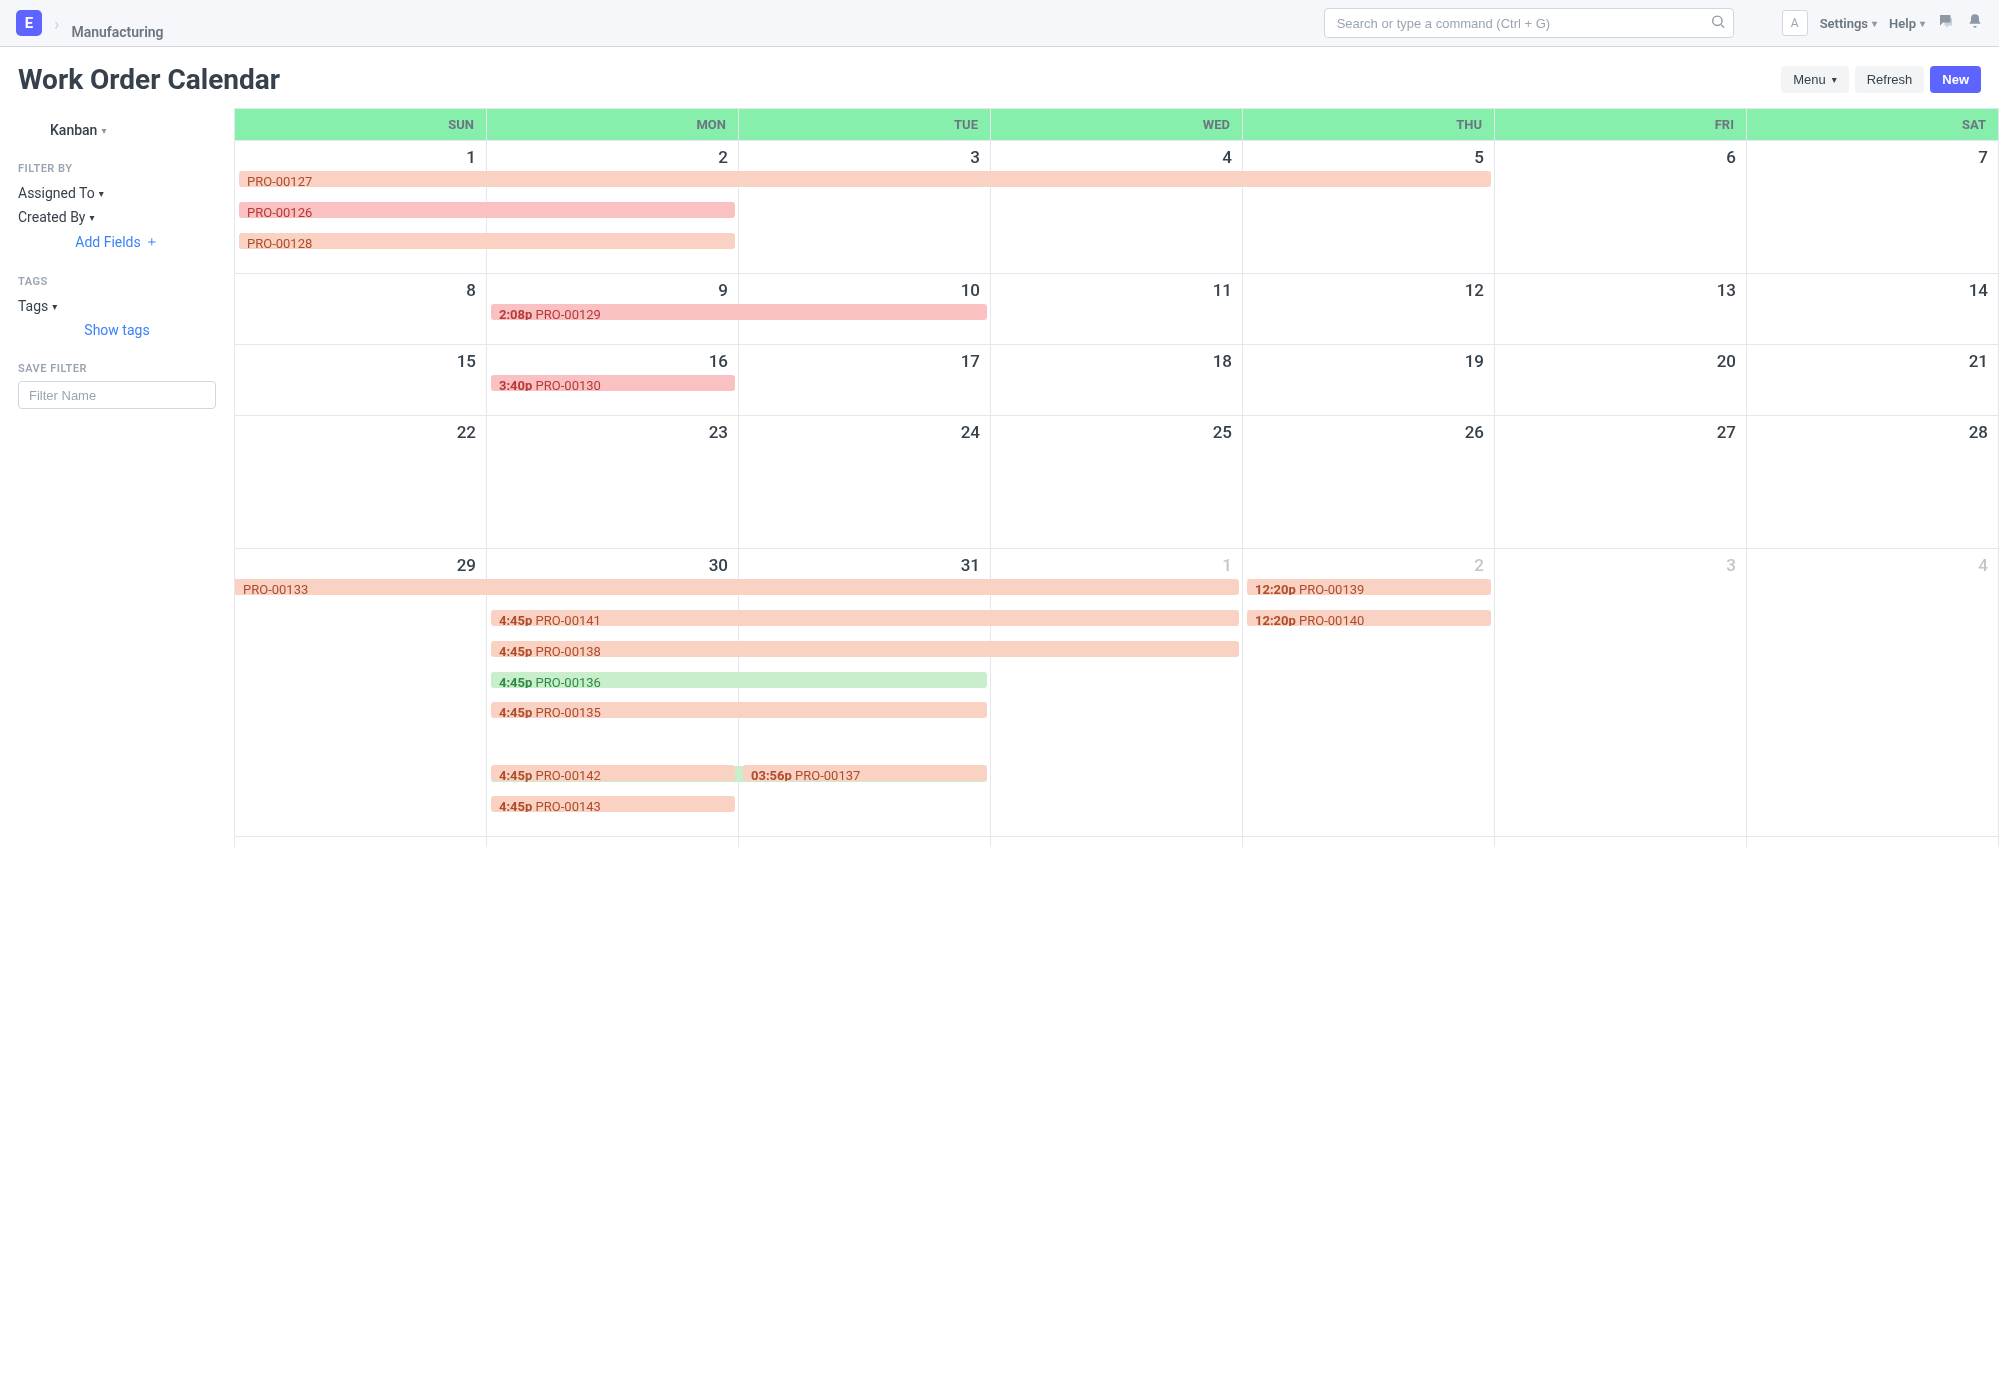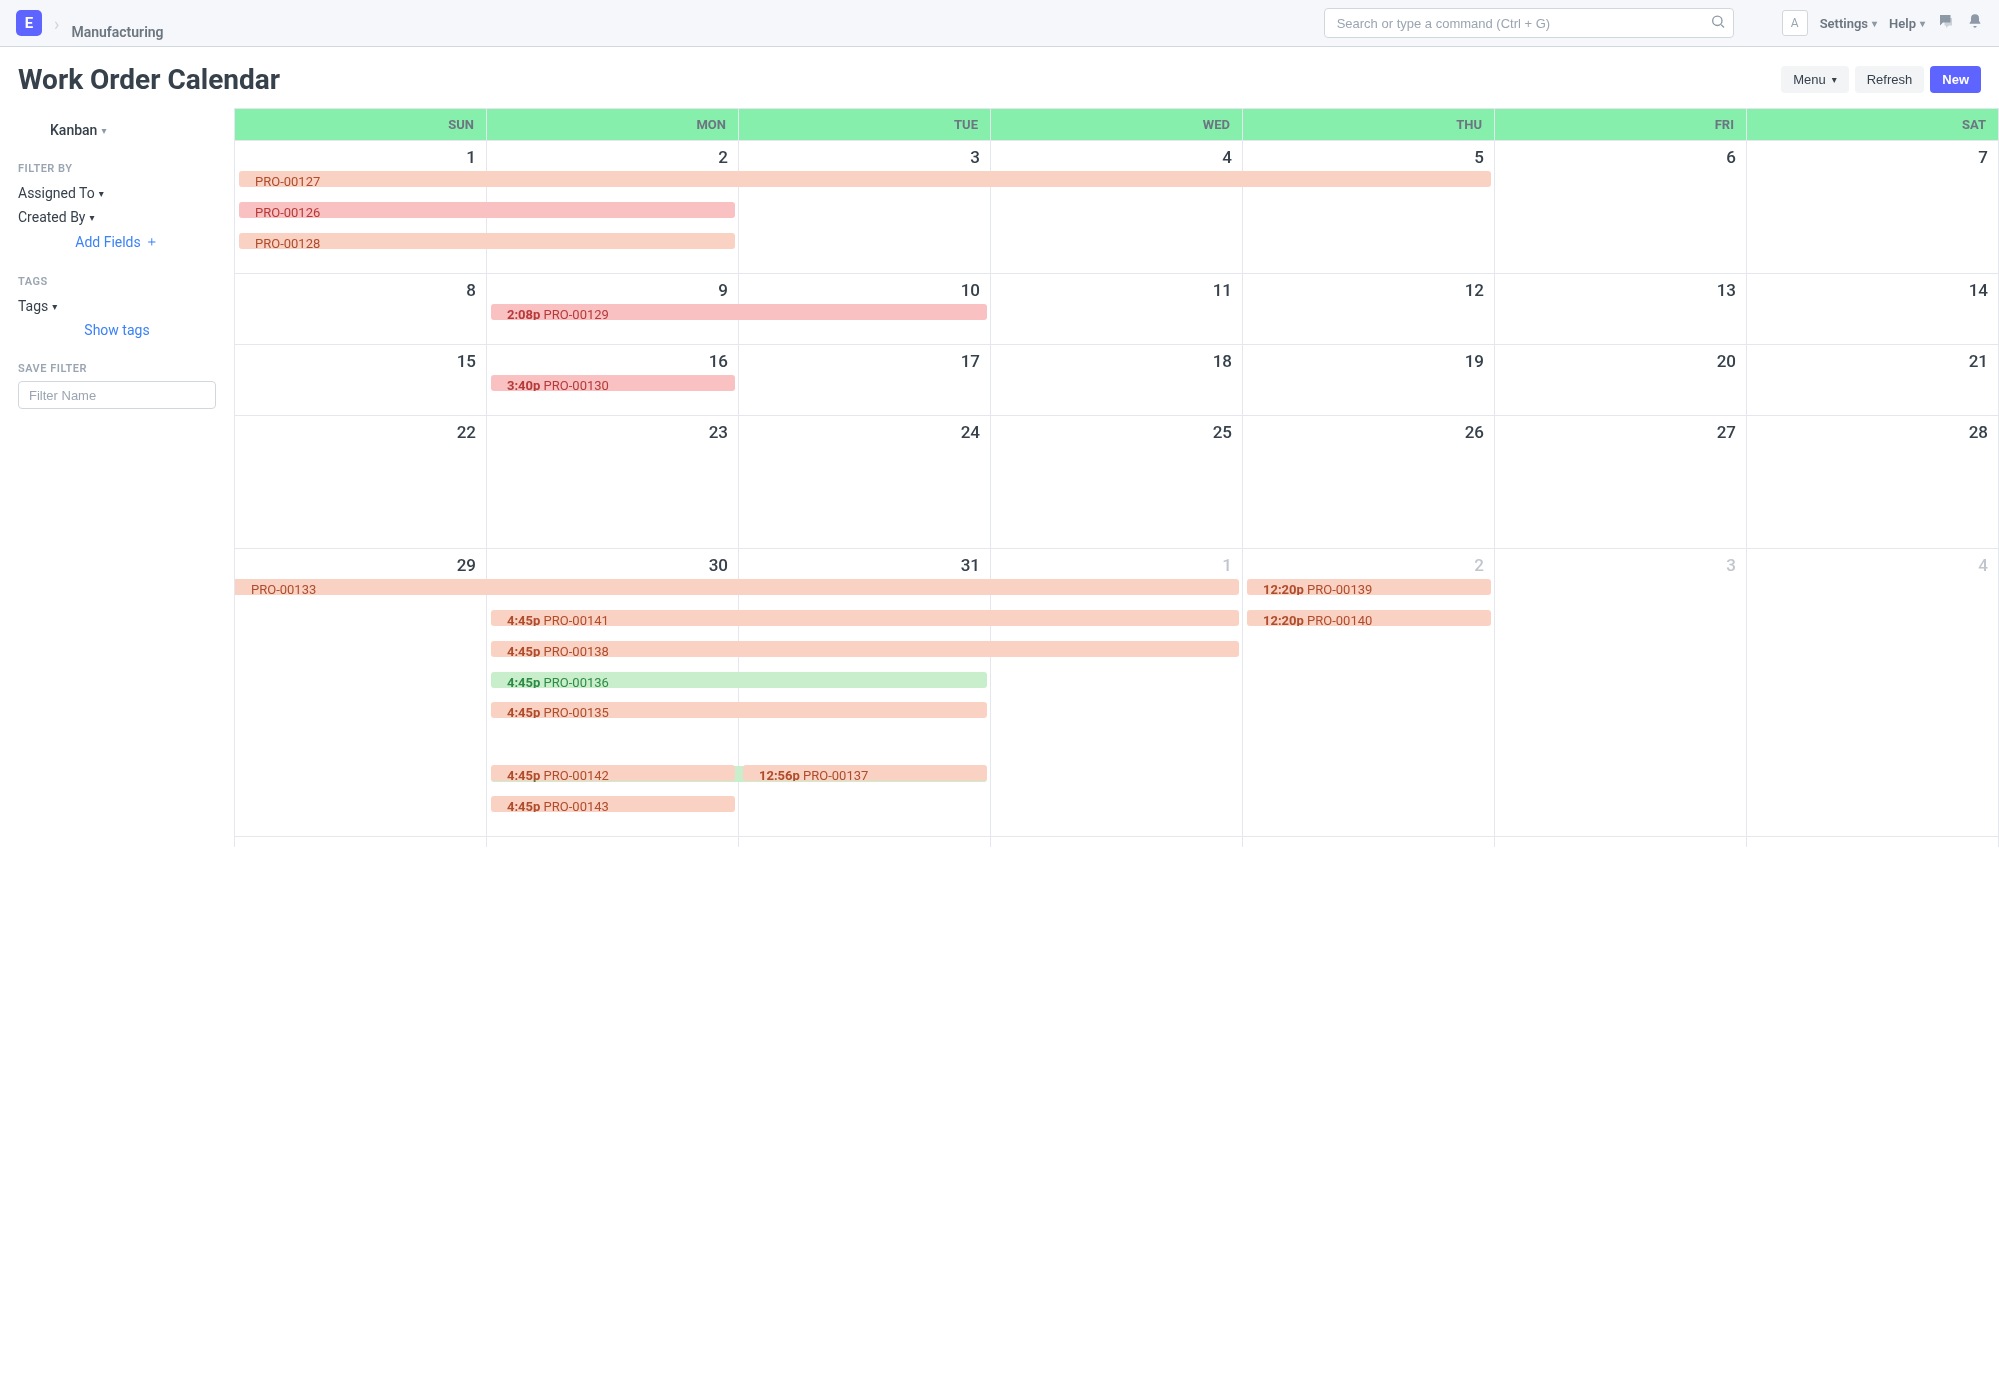--- a/index.html
+++ b/index.html
@@ -132,21 +132,21 @@
     pointer-events:none;
   }
   .event {
     position:absolute;
     background:#fad2c3;
     color:#af4c2c;
     font-size:13px;
     font-weight:400;
     line-height:22px;
     height:16px;
-    padding:0 16px;
+    padding:0 8px;
     border-radius:3px;
     box-sizing:border-box;
     white-space:nowrap; overflow:hidden;
     pointer-events:auto;
     cursor:pointer;
     text-decoration:underline;
   }
   .event .time{font-weight:700;}
   .event.red   { background:#f9c1c1; color:#b63a3a; }
   .event.green { background:#c9eecb; color:#2e8b46; }
@@ -383,21 +383,21 @@
           <div class="events">
             <div class="event" style="left: calc(0%); width: calc(57.1429% - 4px); top: 0px; border-top-left-radius: 0px; border-bottom-left-radius: 0px;"><span>PRO-00133</span></div>
             <div class="event" style="left: calc(57.1429% + 4px); width: calc(14.2857% - 8px); top: 0px;"><span class="time">12:20p </span><span>PRO-00139</span></div>
             <div class="event" style="left: calc(14.2857% + 4px); width: calc(42.8571% - 8px); top: 31px;"><span class="time">4:45p </span><span>PRO-00141</span></div>
             <div class="event" style="left: calc(57.1429% + 4px); width: calc(14.2857% - 8px); top: 31px;"><span class="time">12:20p </span><span>PRO-00140</span></div>
             <div class="event" style="left: calc(14.2857% + 4px); width: calc(42.8571% - 8px); top: 62px;"><span class="time">4:45p </span><span>PRO-00138</span></div>
             <div class="event green" style="left: calc(14.2857% + 4px); width: calc(28.5714% - 8px); top: 93px;"><span class="time">4:45p </span><span>PRO-00136</span></div>
             <div class="event" style="left: calc(14.2857% + 4px); width: calc(28.5714% - 8px); top: 123px;"><span class="time">4:45p </span><span>PRO-00135</span></div>
             <div class="event green" style="left: calc(14.2857% + 4px); width: calc(28.5714% - 8px); top: 155px; margin-top: 32px;"><span class="time">4:45p </span><span>PRO-00134</span></div>
             <div class="event" style="left: calc(14.2857% + 4px); width: calc(14.2857% - 8px); top: 186px;"><span class="time">4:45p </span><span>PRO-00142</span></div>
-            <div class="event" style="left: calc(28.5714% + 4px); width: calc(14.2857% - 8px); top: 186px;"><span class="time">12:56p </span><span>PRO-00137</span></div>
+            <div class="event" style="left: calc(28.5714% + 4px); width: calc(14.2857% - 8px); top: 186px;"><span class="time">03:56p </span><span>PRO-00137</span></div>
             <div class="event" style="left: calc(14.2857% + 4px); width: calc(14.2857% - 8px); top: 217px;"><span class="time">4:45p </span><span>PRO-00143</span></div>
           </div>
         </div>
       </div>
     <div class="bottom-slice">
         <div></div>
         <div></div>
         <div></div>
         <div></div>
         <div></div>

